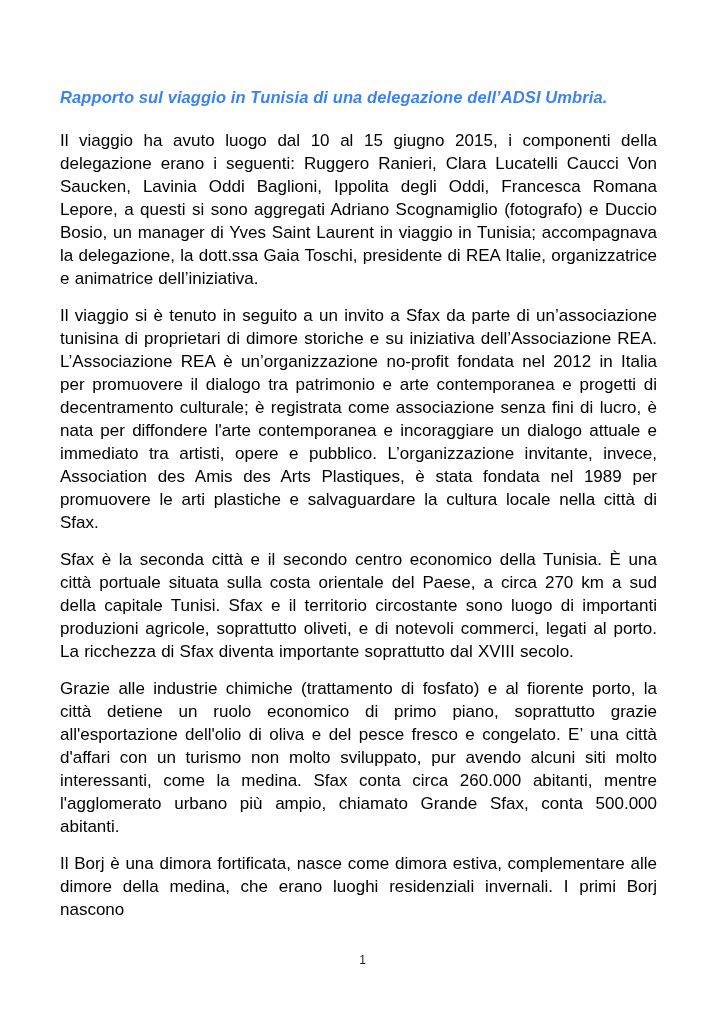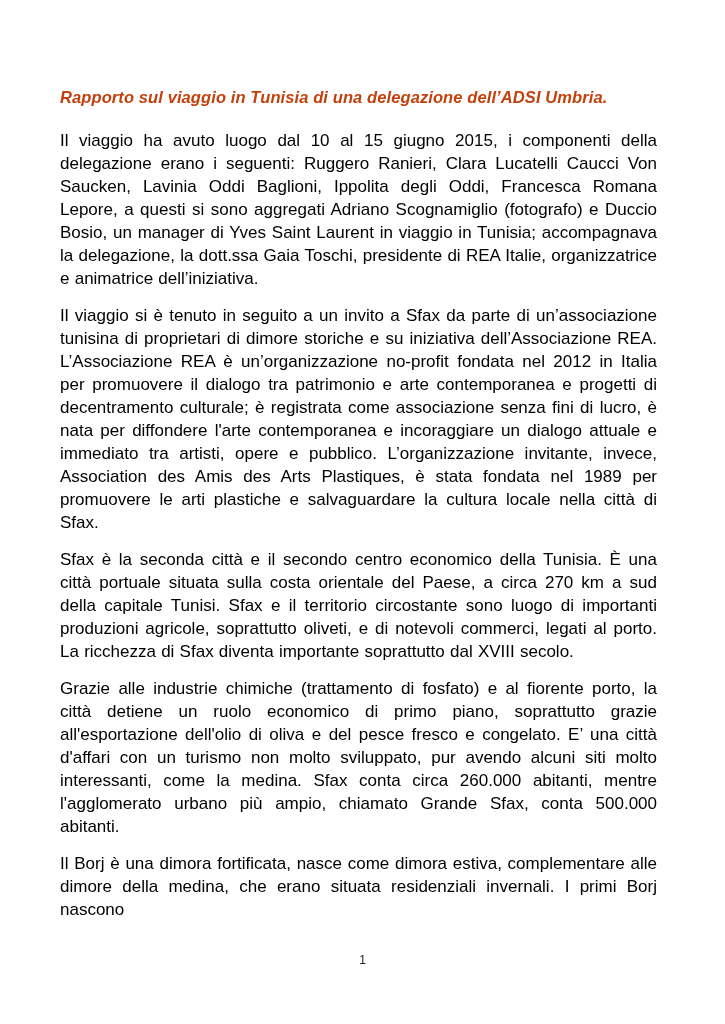--- a/index.html
+++ b/index.html
@@ -17,21 +17,21 @@
   .content {
     position: absolute;
     top: 86px;
     left: 60px;
     width: 597px;
   }
   .doc-title {
     font-size: 16.5px;
     font-weight: bold;
     font-style: italic;
-    color: #c2410c;
+    color: #3b82f6;
     line-height: 23px;
     margin-bottom: 20px;
     letter-spacing: 0.1px;
   }
   .para {
     font-size: 17px;
     color: #000000;
     line-height: 23px;
     text-align: justify;
     margin-bottom: 14px;
@@ -56,17 +56,17 @@
 
     <p class="para">Il viaggio ha avuto luogo dal 10 al 15 giugno 2015, i componenti della delegazione erano i seguenti: Ruggero Ranieri, Clara Lucatelli Caucci Von Saucken, Lavinia Oddi Baglioni, Ippolita degli Oddi, Francesca Romana Lepore, a questi si sono aggregati Adriano Scognamiglio (fotografo) e Duccio Bosio, un manager di Yves Saint Laurent in viaggio in Tunisia; accompagnava la delegazione, la dott.ssa Gaia Toschi, presidente di REA Italie, organizzatrice e animatrice dell’iniziativa.</p>
 
     <p class="para">Il viaggio si è tenuto in seguito a un invito a Sfax da parte di un’associazione tunisina di proprietari di dimore storiche e su iniziativa dell’Associazione REA. L’Associazione REA è un’organizzazione no-profit fondata nel 2012 in Italia per promuovere il dialogo tra patrimonio e arte contemporanea e progetti di decentramento culturale; è registrata come associazione senza fini di lucro, è nata per diffondere l'arte contemporanea e incoraggiare un dialogo attuale e immediato tra artisti, opere e pubblico. L’organizzazione invitante, invece, Association des Amis des Arts Plastiques, è stata fondata nel 1989 per promuovere le arti plastiche e salvaguardare la cultura locale nella città di Sfax.</p>
 
     <p class="para">Sfax è la seconda città e il secondo centro economico della Tunisia. È una città portuale situata sulla costa orientale del Paese, a circa 270 km a sud della capitale Tunisi. Sfax e il territorio circostante sono luogo di importanti produzioni agricole, soprattutto oliveti, e di notevoli commerci, legati al porto. La ricchezza di Sfax diventa importante soprattutto dal XVIII secolo.</p>
 
     <p class="para">Grazie alle industrie chimiche (trattamento di fosfato) e al fiorente porto, la città detiene un ruolo economico di primo piano, soprattutto grazie all'esportazione dell'olio di oliva e del pesce fresco e congelato. E’ una città d'affari  con un turismo non molto sviluppato, pur avendo alcuni siti molto interessanti, come la medina. Sfax conta circa 260.000 abitanti, mentre l'agglomerato urbano più ampio, chiamato Grande Sfax, conta 500.000 abitanti.</p>
 
 
-    <p class="para">Il Borj è una dimora fortificata, nasce come dimora estiva, complementare alle dimore della medina, che erano situata residenziali invernali.  I primi Borj nascono</p>
+    <p class="para">Il Borj è una dimora fortificata, nasce come dimora estiva, complementare alle dimore della medina, che erano luoghi residenziali invernali.  I primi Borj nascono</p>
   </div>
 
   <div class="page-number">1</div>
 </div>
 
 </body></html>

